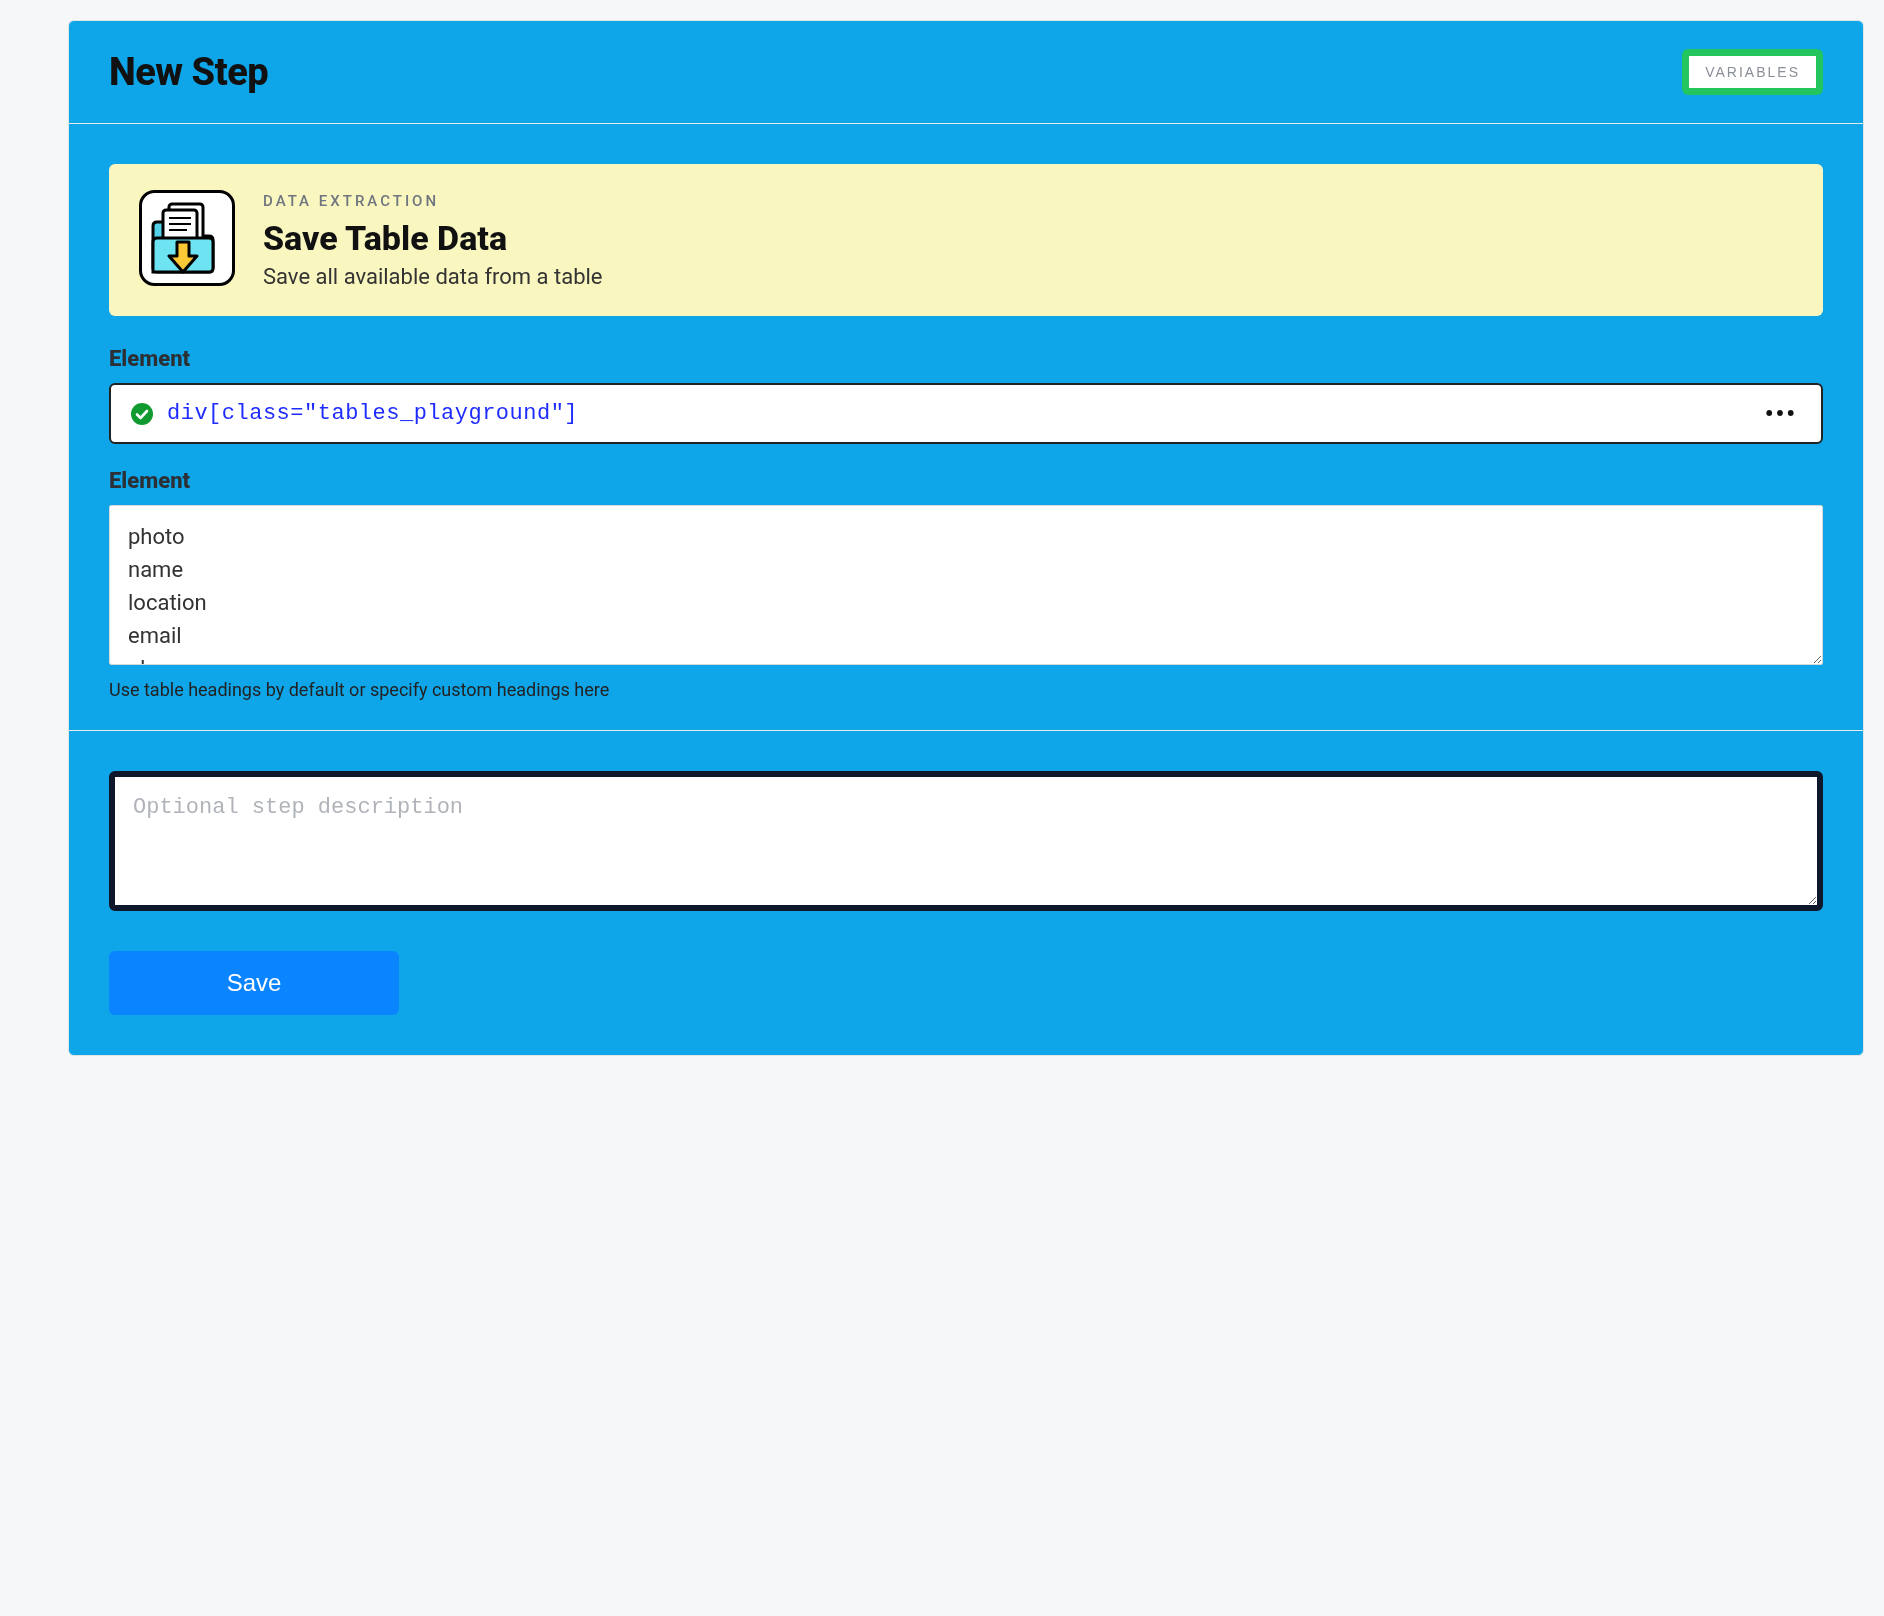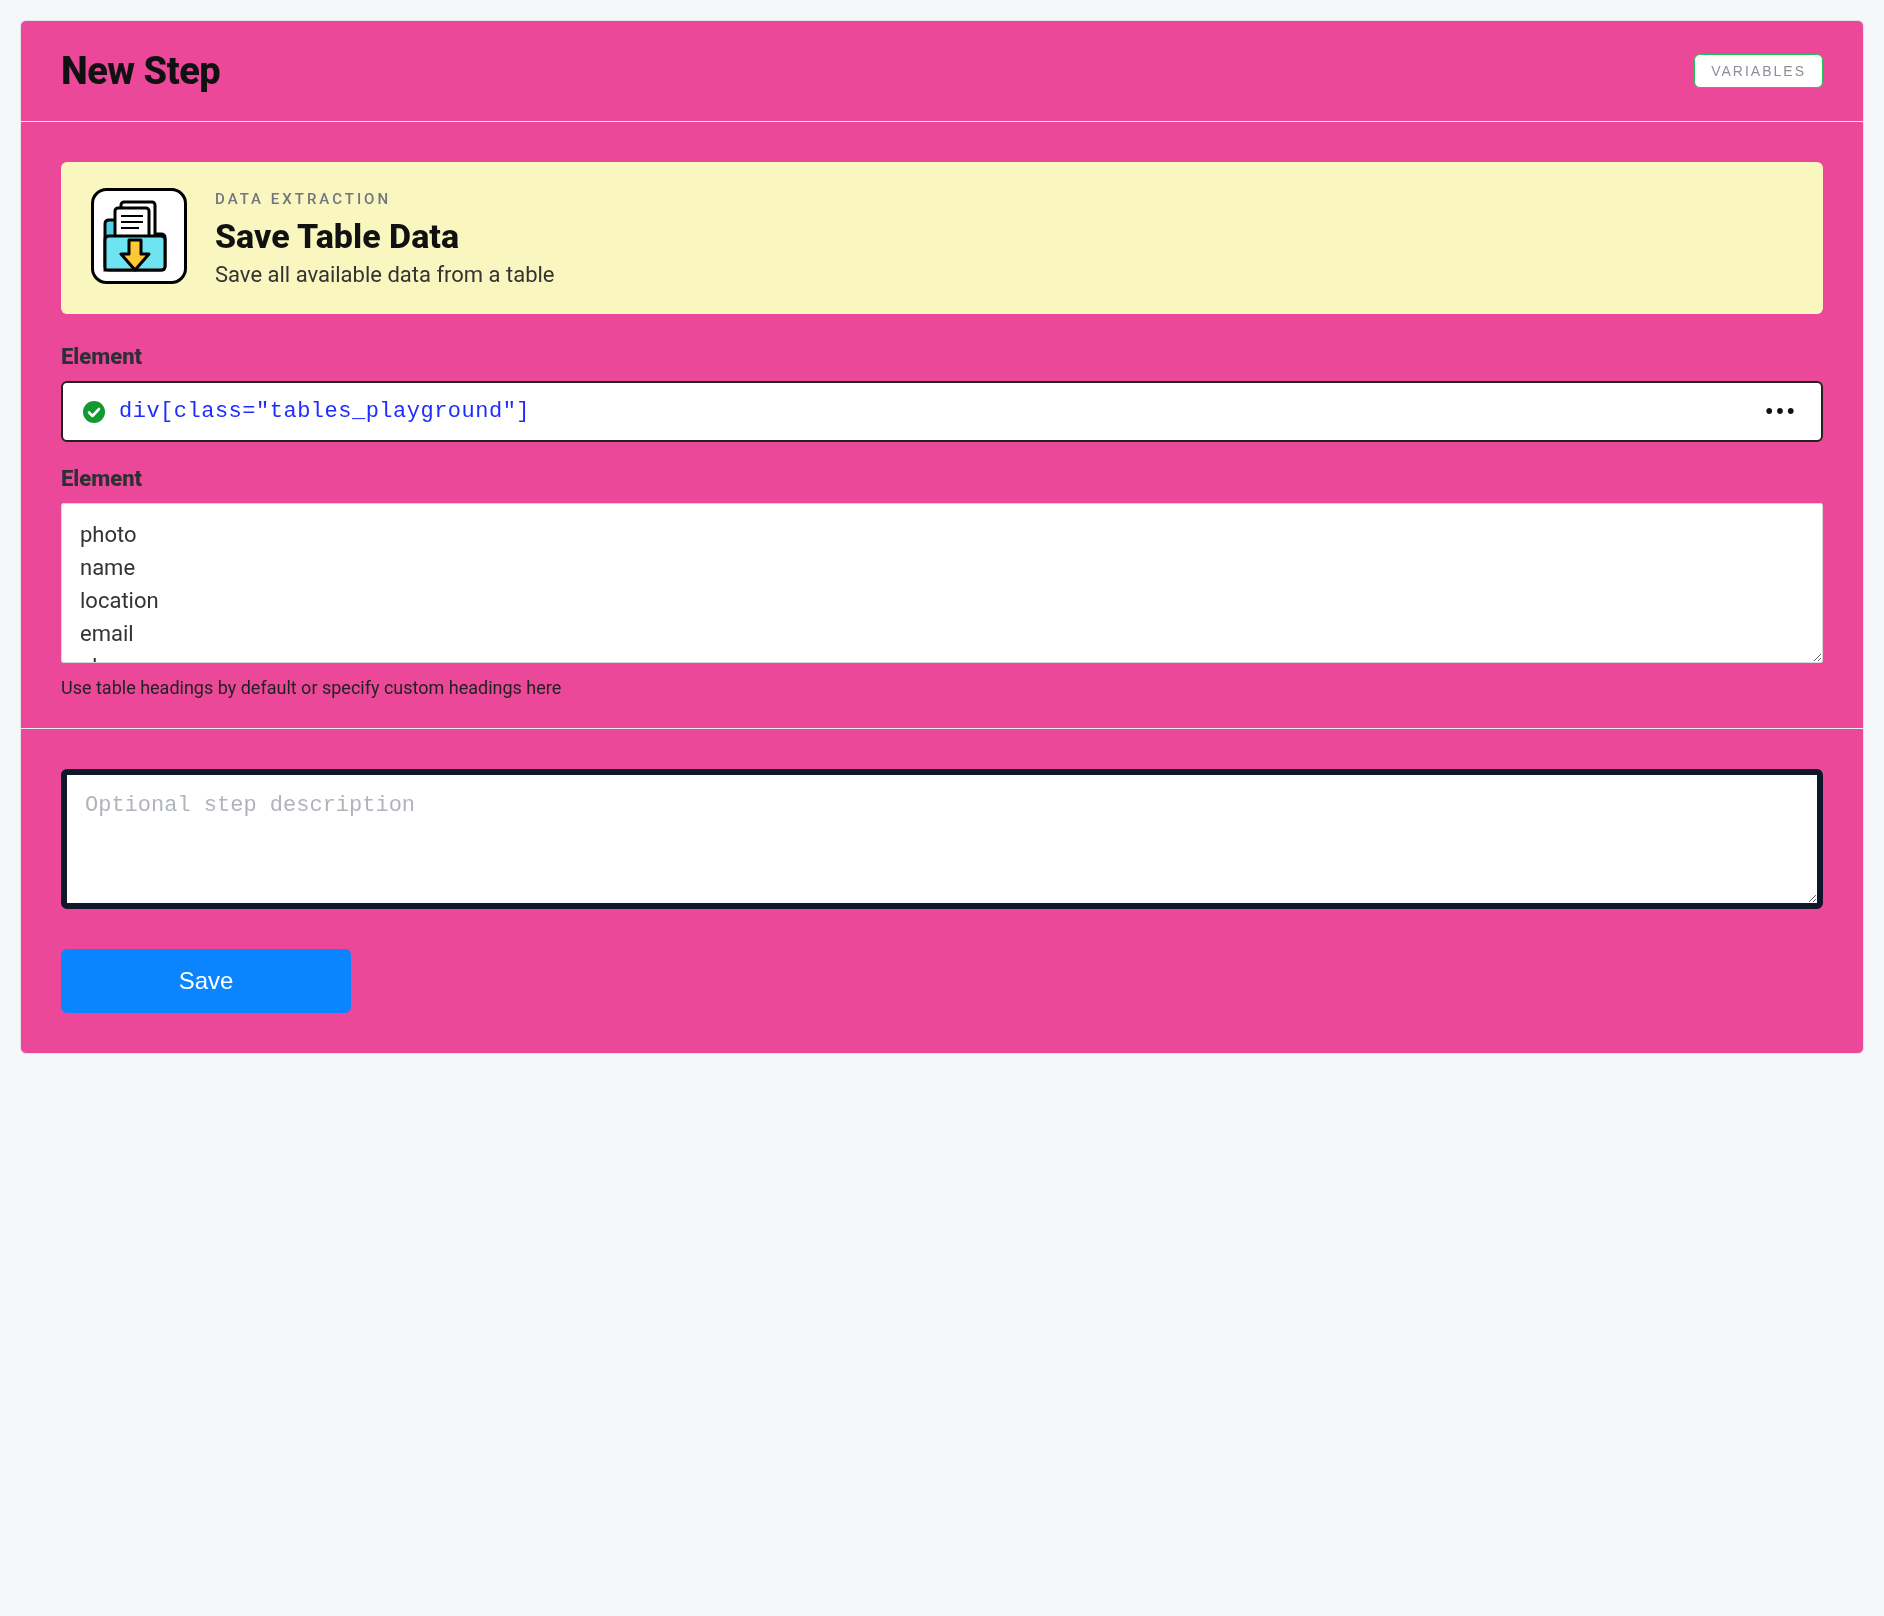--- a/index.html
+++ b/index.html
@@ -6,42 +6,43 @@
   html, body { height: 100%; }
   body {
     font-family: -apple-system, BlinkMacSystemFont, "Segoe UI", Roboto, Helvetica, Arial, sans-serif;
     background: #f6f7f9;
     padding: 20px;
     font-size: 16px;
     color: #222;
   }
 
   .card {
-    background: #ec4899;
+    background: #0ea5e9;
     border: 1px solid #e2e4e7;
     border-radius: 6px;
     overflow: hidden;
+    margin-left: 48px;
   }
 
   
   .card-header {
     display: flex;
     align-items: center;
     justify-content: space-between;
     padding: 28px 40px;
     border-bottom: 1px solid #e8eaec;
   }
   .card-header h1 {
     font-size: 38px;
     font-weight: 800;
     letter-spacing: -0.5px;
     color: #111;
   }
   .variables-btn {
-    border: 1px solid #22c55e;
+    border: 7px solid #22c55e;
     background: #fff;
     color: #8a8f98;
     padding: 8px 16px;
     border-radius: 6px;
     font-size: 14px;
     letter-spacing: 2px;
     font-weight: 500;
     cursor: pointer;
   }
 

